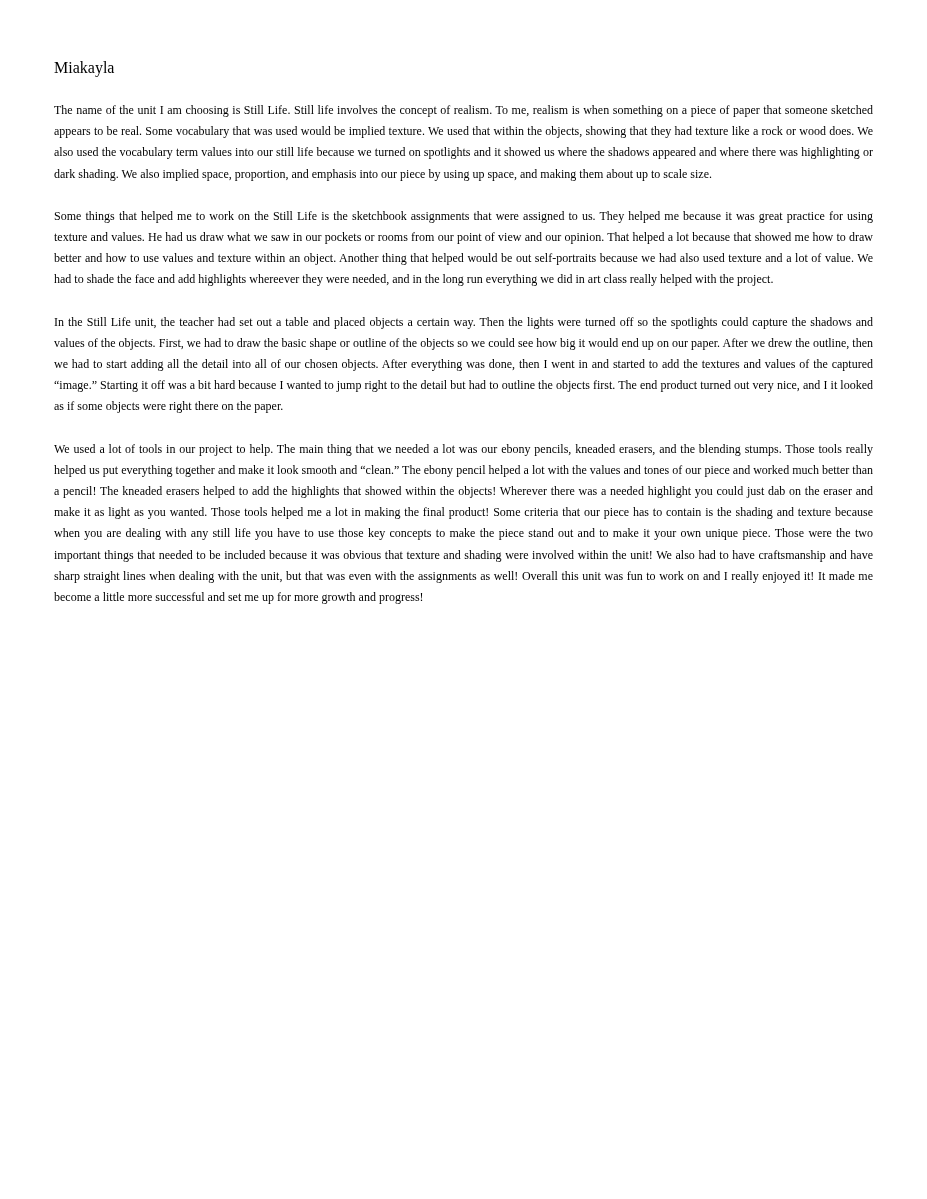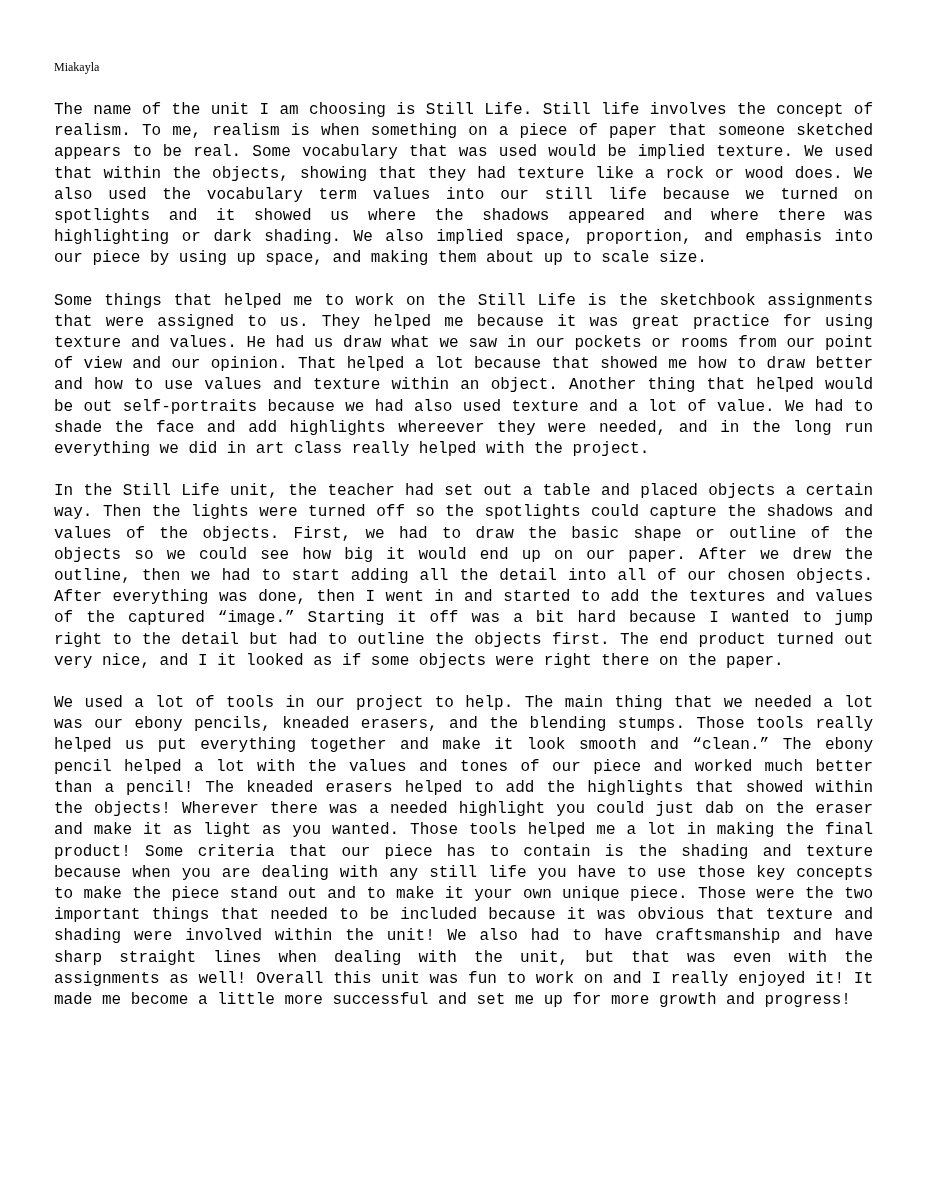--- a/index.html
+++ b/index.html
@@ -12,32 +12,31 @@
     width: 927px;
     height: 1199px;
     background: #ffffff;
     box-sizing: border-box;
     padding: 57px 54px 0 54px;
     font-family: "Liberation Serif", "DejaVu Serif", serif;
     color: #000000;
     overflow: hidden;
   }
   .author {
-    font-size: 12px;
+    font-size: 16px;
     line-height: 21px;
     margin: 0 0 22px 0;
     text-align: left;
   }
   .essay-body p {
-    font-size: 16px;
+    font-size: 12px;
     line-height: 21.2px;
     margin: 0 0 21px 0;
     text-align: justify;
     text-justify: inter-word;
-    font-family: Liberation Mono, monospace;
   }
 </style>
 </head>
 <body>
 
 <div class="page">
   <div class="author">Miakayla</div>
   <div class="essay-body">
       <p>The name of the unit I am choosing is Still Life. Still life involves the concept of realism. To me, realism is when something on a piece of paper that someone sketched appears to be real. Some vocabulary that was used would be implied texture. We used that within the objects, showing that they had texture like a rock or wood does. We also used the vocabulary term values into our still life because we turned on spotlights and it showed us where the shadows appeared and where there was highlighting or dark shading. We also implied space, proportion, and emphasis into our piece by using up space, and making them about up to scale size.</p>
       <p>Some things that helped me to work on the Still Life is the sketchbook assignments that were assigned to us. They helped me because it was great practice for using texture and values. He had us draw what we saw in our pockets or rooms from our point of view and our opinion. That helped a lot because that showed me how to draw better and how to use values and texture within an object. Another thing that helped would be out self-portraits because we had also used texture and a lot of value. We had to shade the face and add highlights whereever they were needed, and in the long run everything we did in art class really helped with the project.</p>

